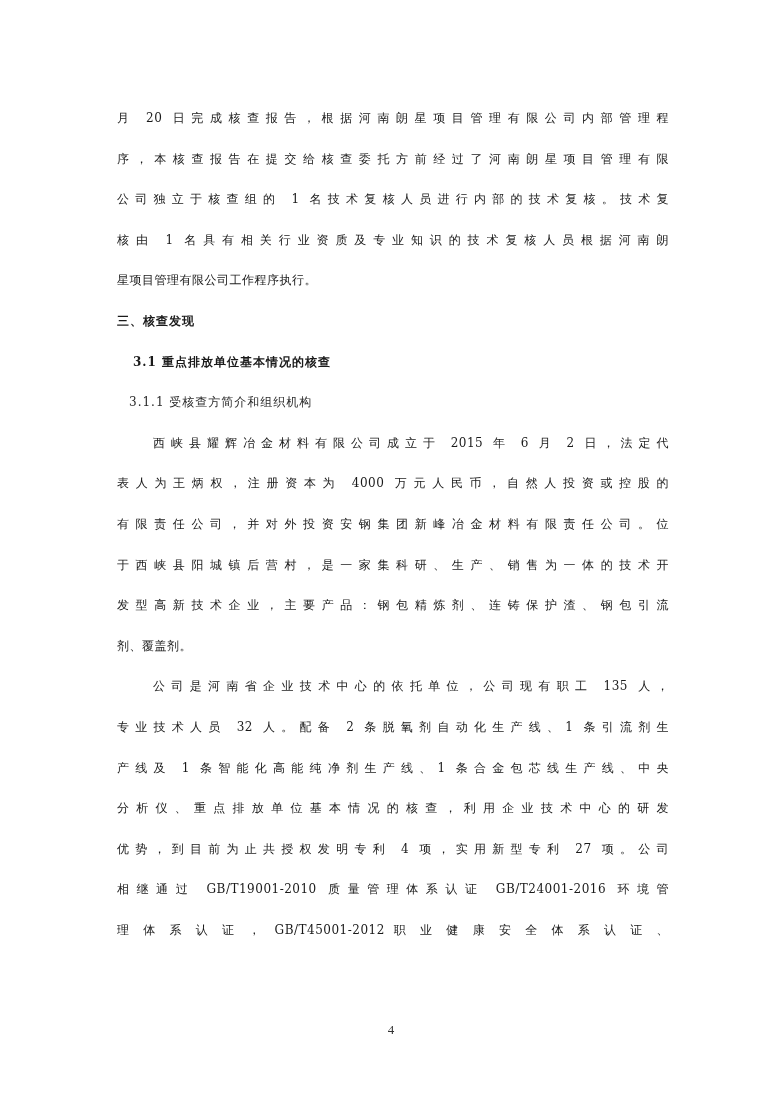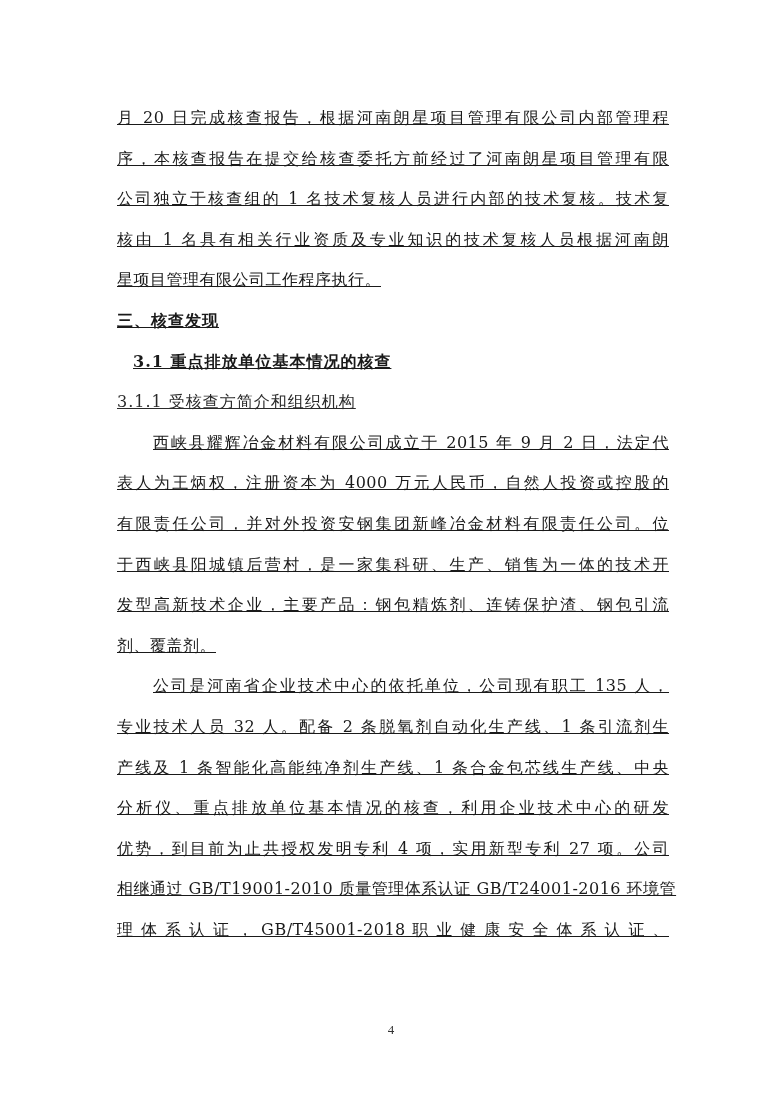--- a/index.html
+++ b/index.html
@@ -17,26 +17,25 @@
     }
     .page {
       position: absolute;
       left: 117px;
       top: 98px;
       width: 552px;
     }
     .line {
       height: 40.6px;
       line-height: 40.6px;
-      font-size: 16px;
+      font-size: 12px;
       white-space: nowrap;
       text-align: justify;
       text-align-last: justify;
       letter-spacing: 0.5px;
-      text-decoration: underline;
     }
     .line.last {
       text-align-last: left;
     }
     .indent {
       padding-left: 36px;
     }
     .heading1 {
       font-weight: bold;
       text-align-last: left;
@@ -46,20 +45,21 @@
       font-weight: bold;
       text-align-last: left;
       letter-spacing: 1px;
       margin-left: 16px;
     }
     .heading3 {
       font-weight: normal;
       text-align-last: left;
       letter-spacing: 1px;
       color: #2a2a2a;
+      margin-left: 12px;
     }
     .page-number {
       position: absolute;
       left: 0;
       width: 782px;
       top: 1022px;
       text-align: center;
       font-size: 13px;
       color: #333;
       font-family: "Liberation Serif", serif;
@@ -76,33 +76,33 @@
     <div class="line">公司独立于核查组的 1 名技术复核人员进行内部的技术复核。技术复</div>
     <div class="line">核由 1 名具有相关行业资质及专业知识的技术复核人员根据河南朗</div>
     <div class="line last">星项目管理有限公司工作程序执行。</div>
   </div>
 
   <div class="line heading1">三、核查发现</div>
   <div class="line heading2">3.1 重点排放单位基本情况的核查</div>
   <div class="line heading3">3.1.1 受核查方简介和组织机构</div>
 
   <div>
-    <div class="line indent">西峡县耀辉冶金材料有限公司成立于 2015 年 9 月 2 日，法定代</div>
+    <div class="line indent">西峡县耀辉冶金材料有限公司成立于 2015 年 6 月 2 日，法定代</div>
     <div class="line">表人为王炳权，注册资本为 4000 万元人民币，自然人投资或控股的</div>
     <div class="line">有限责任公司，并对外投资安钢集团新峰冶金材料有限责任公司。位</div>
     <div class="line">于西峡县阳城镇后营村，是一家集科研、生产、销售为一体的技术开</div>
     <div class="line">发型高新技术企业，主要产品：钢包精炼剂、连铸保护渣、钢包引流</div>
     <div class="line last">剂、覆盖剂。</div>
   </div>
 
   <div>
     <div class="line indent">公司是河南省企业技术中心的依托单位，公司现有职工 135 人，</div>
     <div class="line">专业技术人员 32 人。配备 2 条脱氧剂自动化生产线、1 条引流剂生</div>
     <div class="line">产线及 1 条智能化高能纯净剂生产线、1 条合金包芯线生产线、中央</div>
     <div class="line">分析仪、重点排放单位基本情况的核查，利用企业技术中心的研发</div>
     <div class="line">优势，到目前为止共授权发明专利 4 项，实用新型专利 27 项。公司</div>
     <div class="line">相继通过 GB/T19001-2010 质量管理体系认证 GB/T24001-2016 环境管</div>
-    <div class="line">理 体 系 认 证 ， GB/T45001-2018 职 业 健 康 安 全 体 系 认 证 、</div>
+    <div class="line">理 体 系 认 证 ， GB/T45001-2012 职 业 健 康 安 全 体 系 认 证 、</div>
   </div>
 
 </div>
 
 <div class="page-number">4</div>
 
 </body></html>

